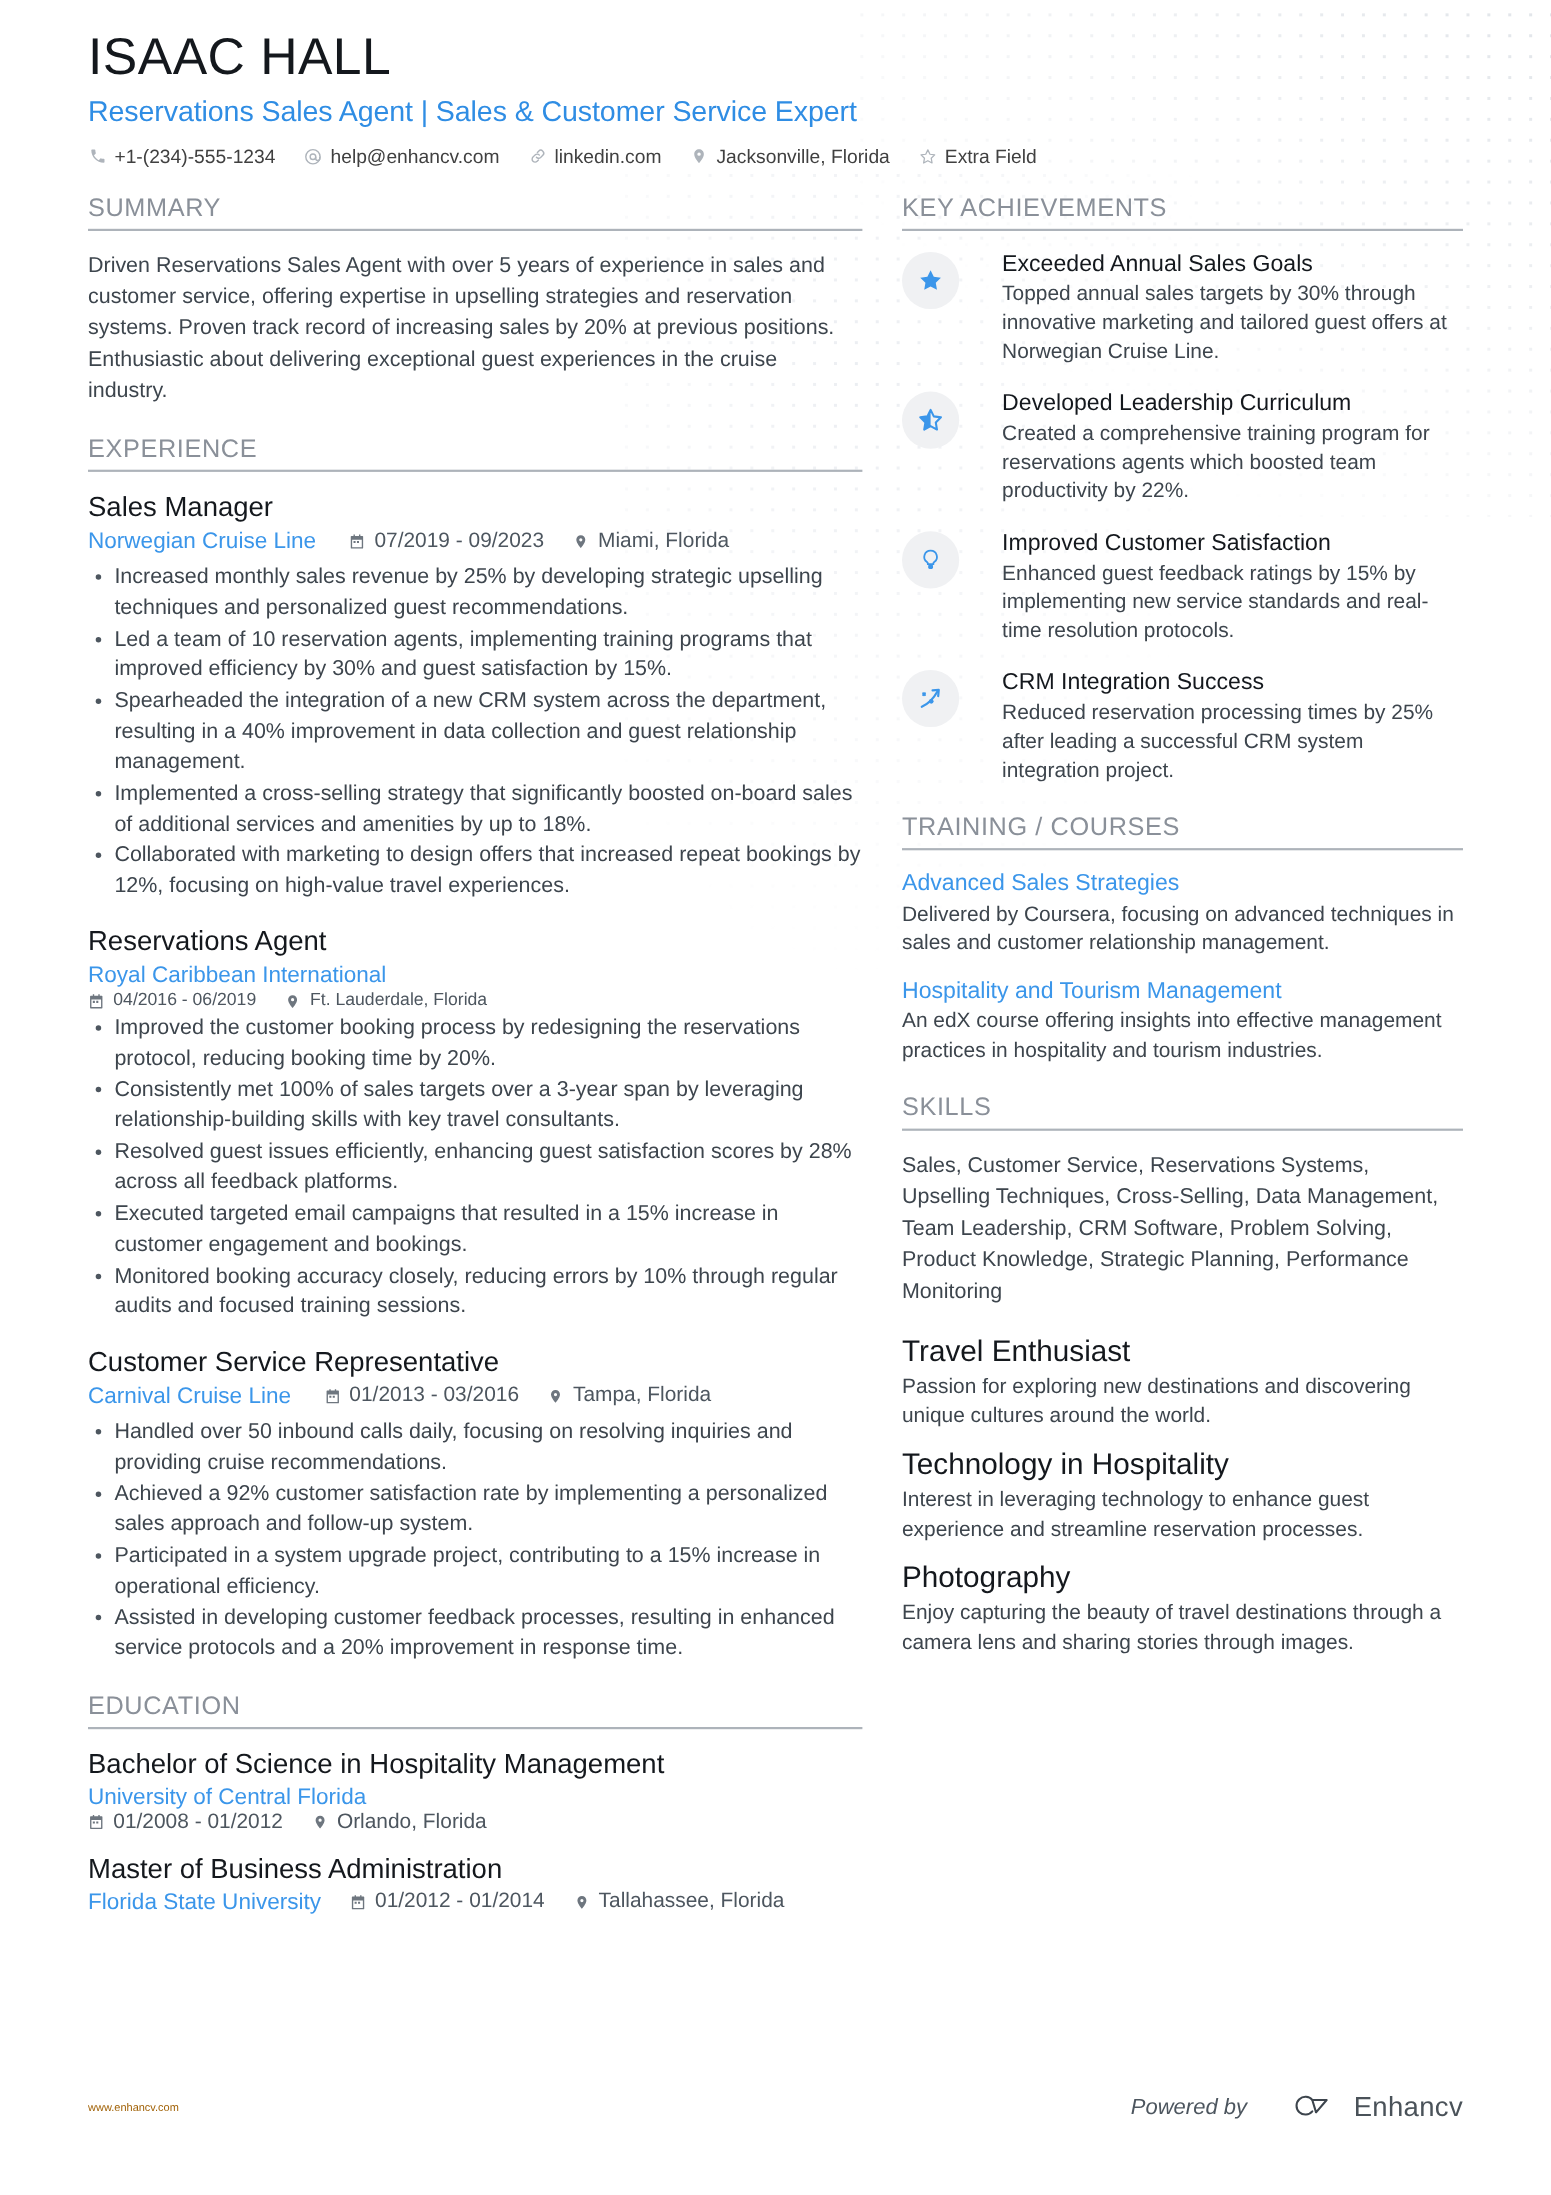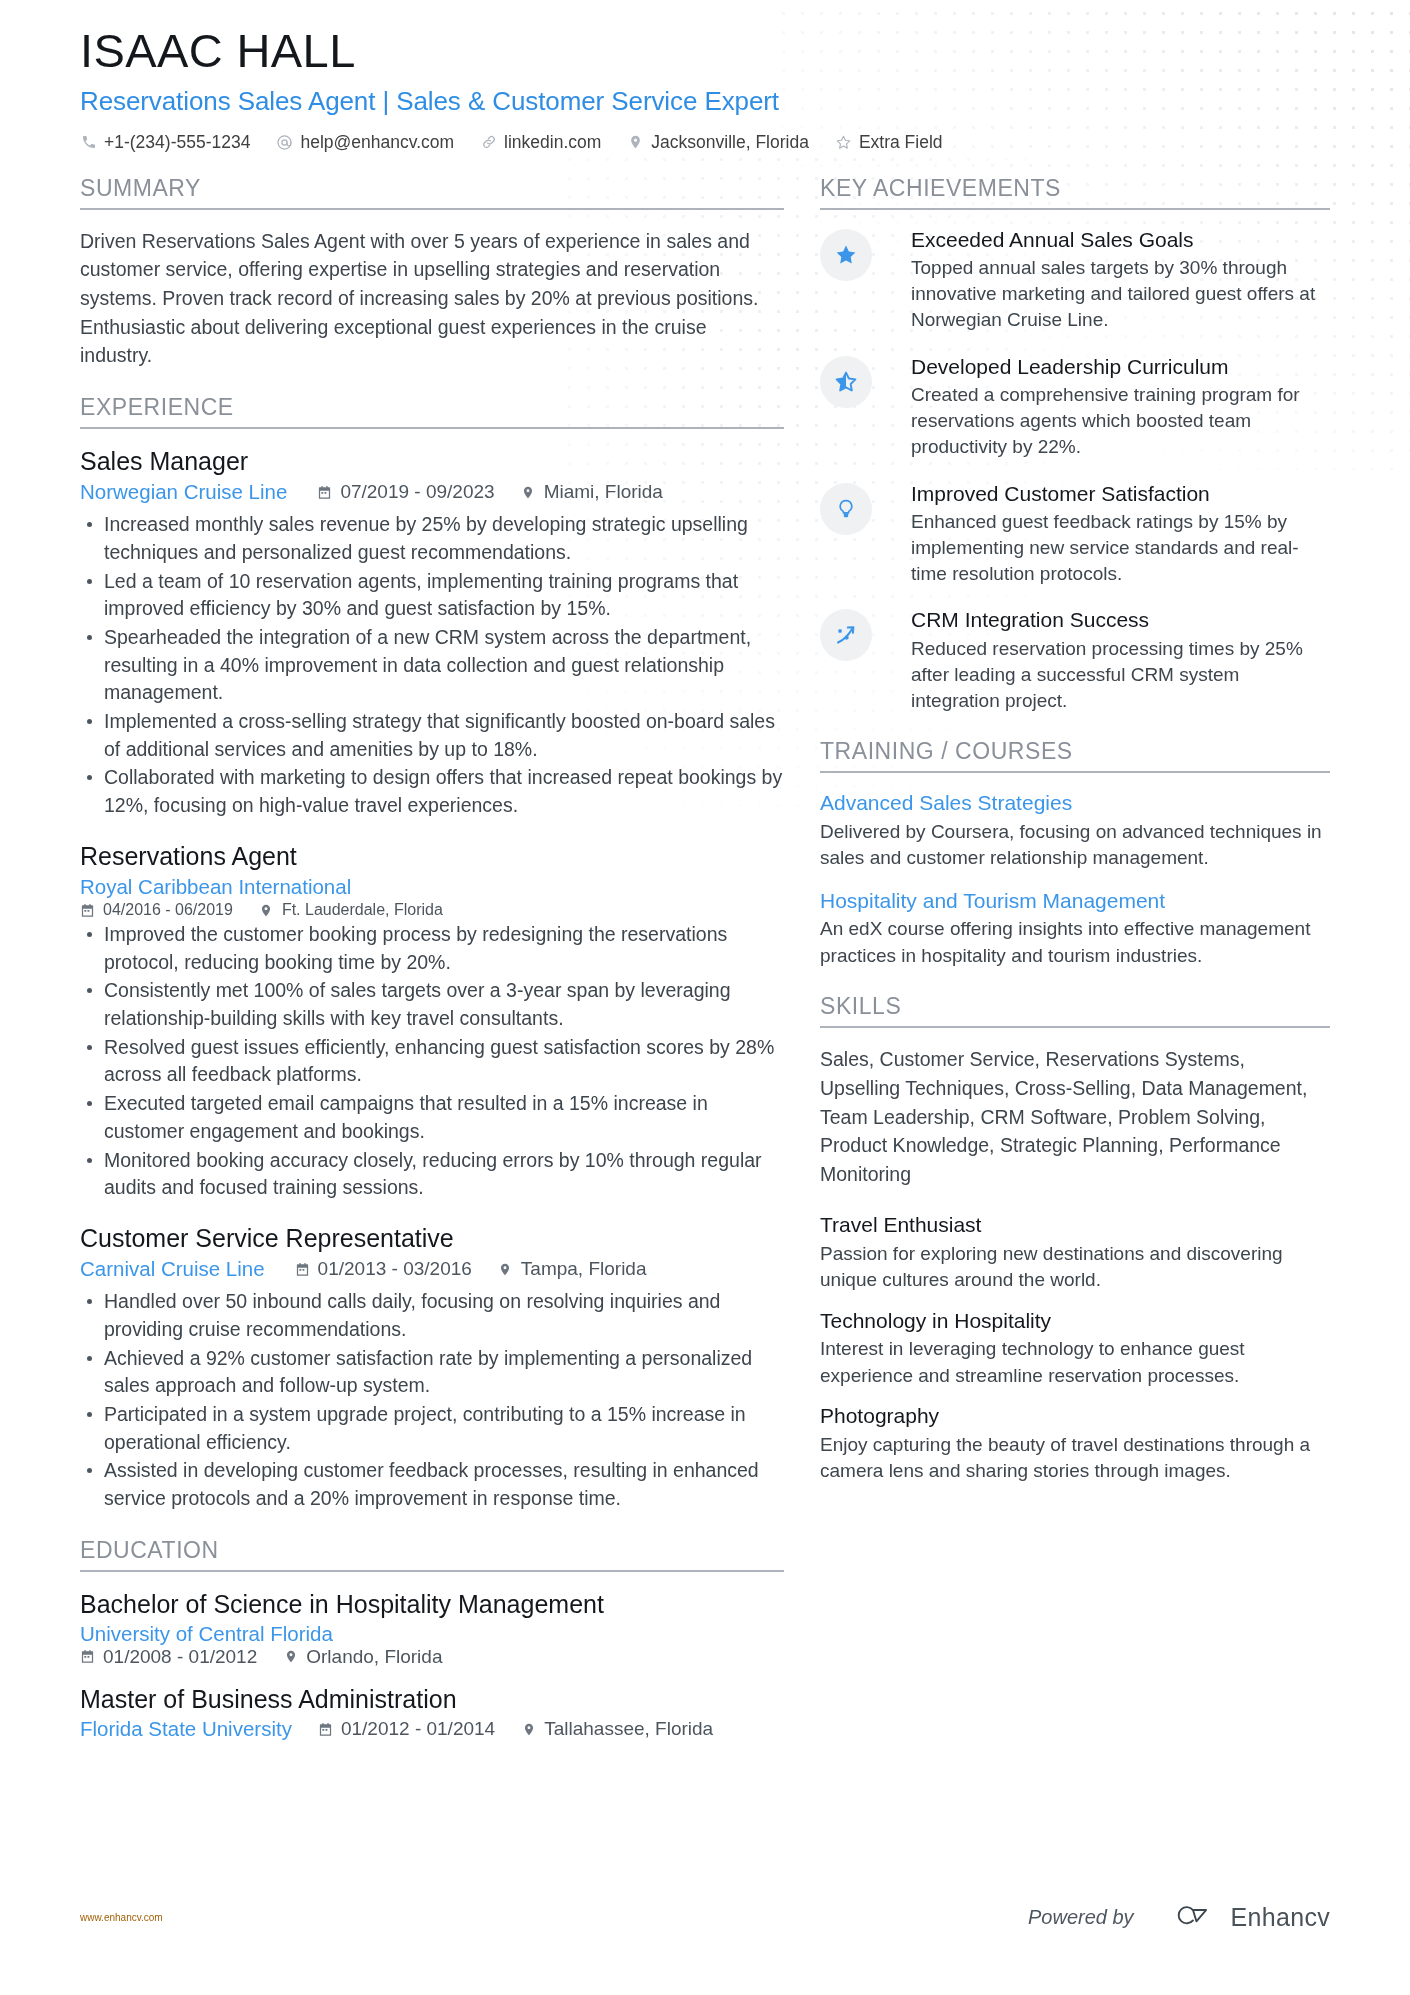--- a/index.html
+++ b/index.html
@@ -256,21 +256,21 @@
   }
   .course-desc {
     font-size: 19px;
     line-height: 1.4;
     color: #3d454d;
   }
 
   
   .passion { margin-bottom: 14px; }
   .passion-title {
-    font-size: 21px;
+    font-size: 27px;
     color: #14181d;
     line-height: 1.25;
     margin-bottom: 2px;
   }
   .passion-desc {
     font-size: 19px;
     line-height: 1.4;
     color: #3d454d;
   }
 

